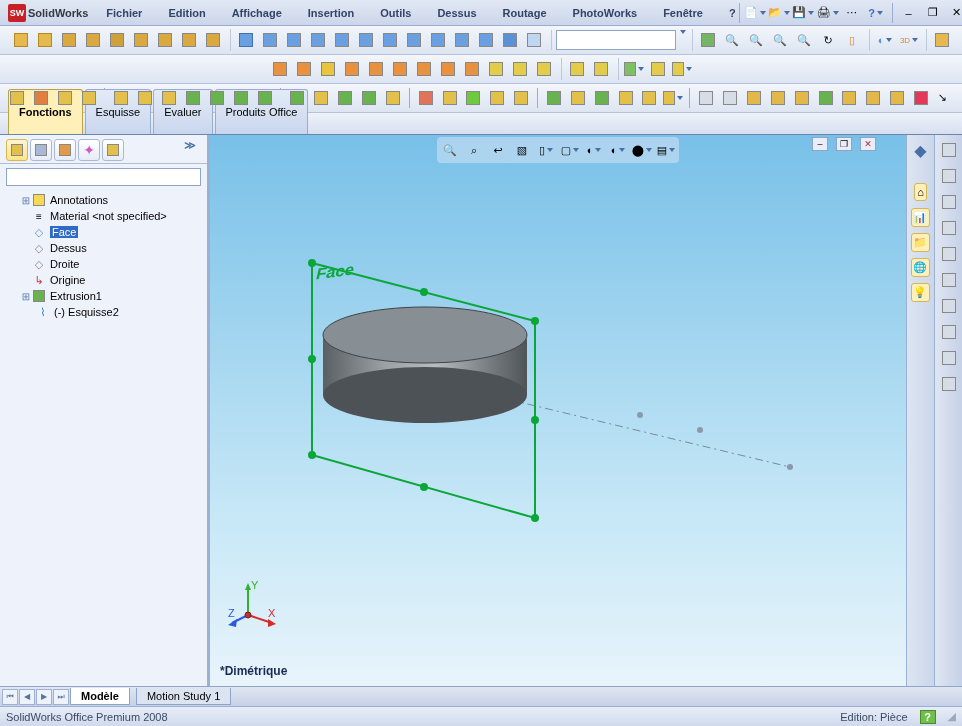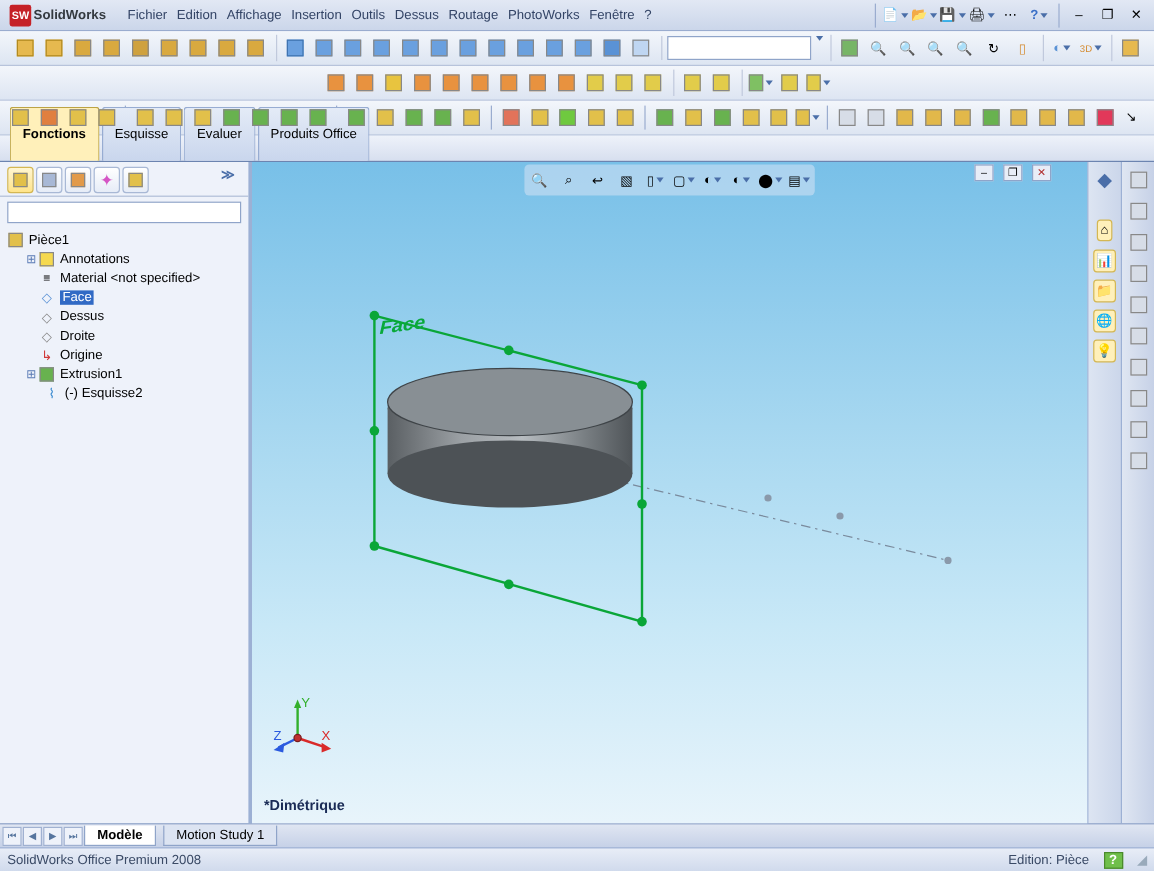--- a/index.html
+++ b/index.html
@@ -3,21 +3,21 @@
 <meta charset="utf-8">
 <style>
   * { box-sizing: border-box; margin: 0; padding: 0; font-family: Tahoma, Arial, sans-serif; font-size: 11px; user-select: none; }
   body { background: #dde5f2; width: 962px; height: 726px; overflow: hidden; display: flex; flex-direction: column; }
   
   
   .titlebar { height: 26px; background: linear-gradient(#e2e8f4,#cbd6ea); display: flex; align-items: center; padding: 0 4px; border-bottom: 1px solid #9aaccf; }
   .logo { display: flex; align-items: center; gap: 2px; padding: 0 4px; font-weight: bold; }
   .logo-icon { width: 18px; height: 18px; background: #c52127; border-radius: 2px; position: relative; display:flex;align-items:center;justify-content:center;color:#fff;font-size:9px;font-weight:bold; }
   .menutext { color: #33393f; text-align: right; }
-  .menubar { display: flex; margin-left: 14px; gap: 8px; color: #334466; }
+  .menubar { display: flex; margin-left: 14px; gap: 26px; color: #334466; font-weight: bold; }
   .menubar span { cursor: default; }
   .title-right { margin-left: auto; display:flex; gap:2px; align-items:center; }
   .tbtn { width: 22px; height: 20px; border: 1px solid transparent; border-radius: 3px; display:flex;align-items:center;justify-content:center; }
   .sep { width:1px; height:20px; background:#9aaccf; margin: 0 3px; }
 
   
   .toolbar { display:flex; align-items:center; padding: 3px 6px; background: linear-gradient(#f3f6fb,#dde5f2); border-bottom: 1px solid #b7c3db; flex-wrap: nowrap; gap: 2px; }
   .tool { width: 22px; height: 22px; border: 1px solid transparent; border-radius: 3px; display:flex;align-items:center;justify-content:center; position:relative; }
   .dd { width:0;height:0;border-left:3px solid transparent;border-right:3px solid transparent;border-top:4px solid #4a6ea8;margin-left:2px; }
   .tgrp { display:flex; gap:2px; padding: 0 4px; border-left: 1px solid #c0c9dc; }
@@ -433,26 +433,20 @@
         </div>
       <div class="lp-tab">
           <span class="sq" style="background:#e2c04a;width:12px;height:12px"></span>
         </div>
       <div class="lp-expand">≫</div>
     </div>
     <div class="lp-filter">
       <input type="text" style="">
     </div>
     <div class="tree">
-      <div class="tree-item">
-        <span class="tree-icon">
-            <span class="sq" style="background:#e2c04a;width:12px;height:12px"></span>
-          </span>
-        <span>Pièce1</span>
-      </div>
       <div class="tree-item indent1">
         <span class="expander">⊞</span>
         <span class="tree-icon">
             <span class="sq" style="background:#f5d94f;width:12px;height:12px"></span>
           </span>
         <span>Annotations</span>
       </div>
       <div class="tree-item indent1">
         <span class="expander"></span>
         <span class="tree-icon">

